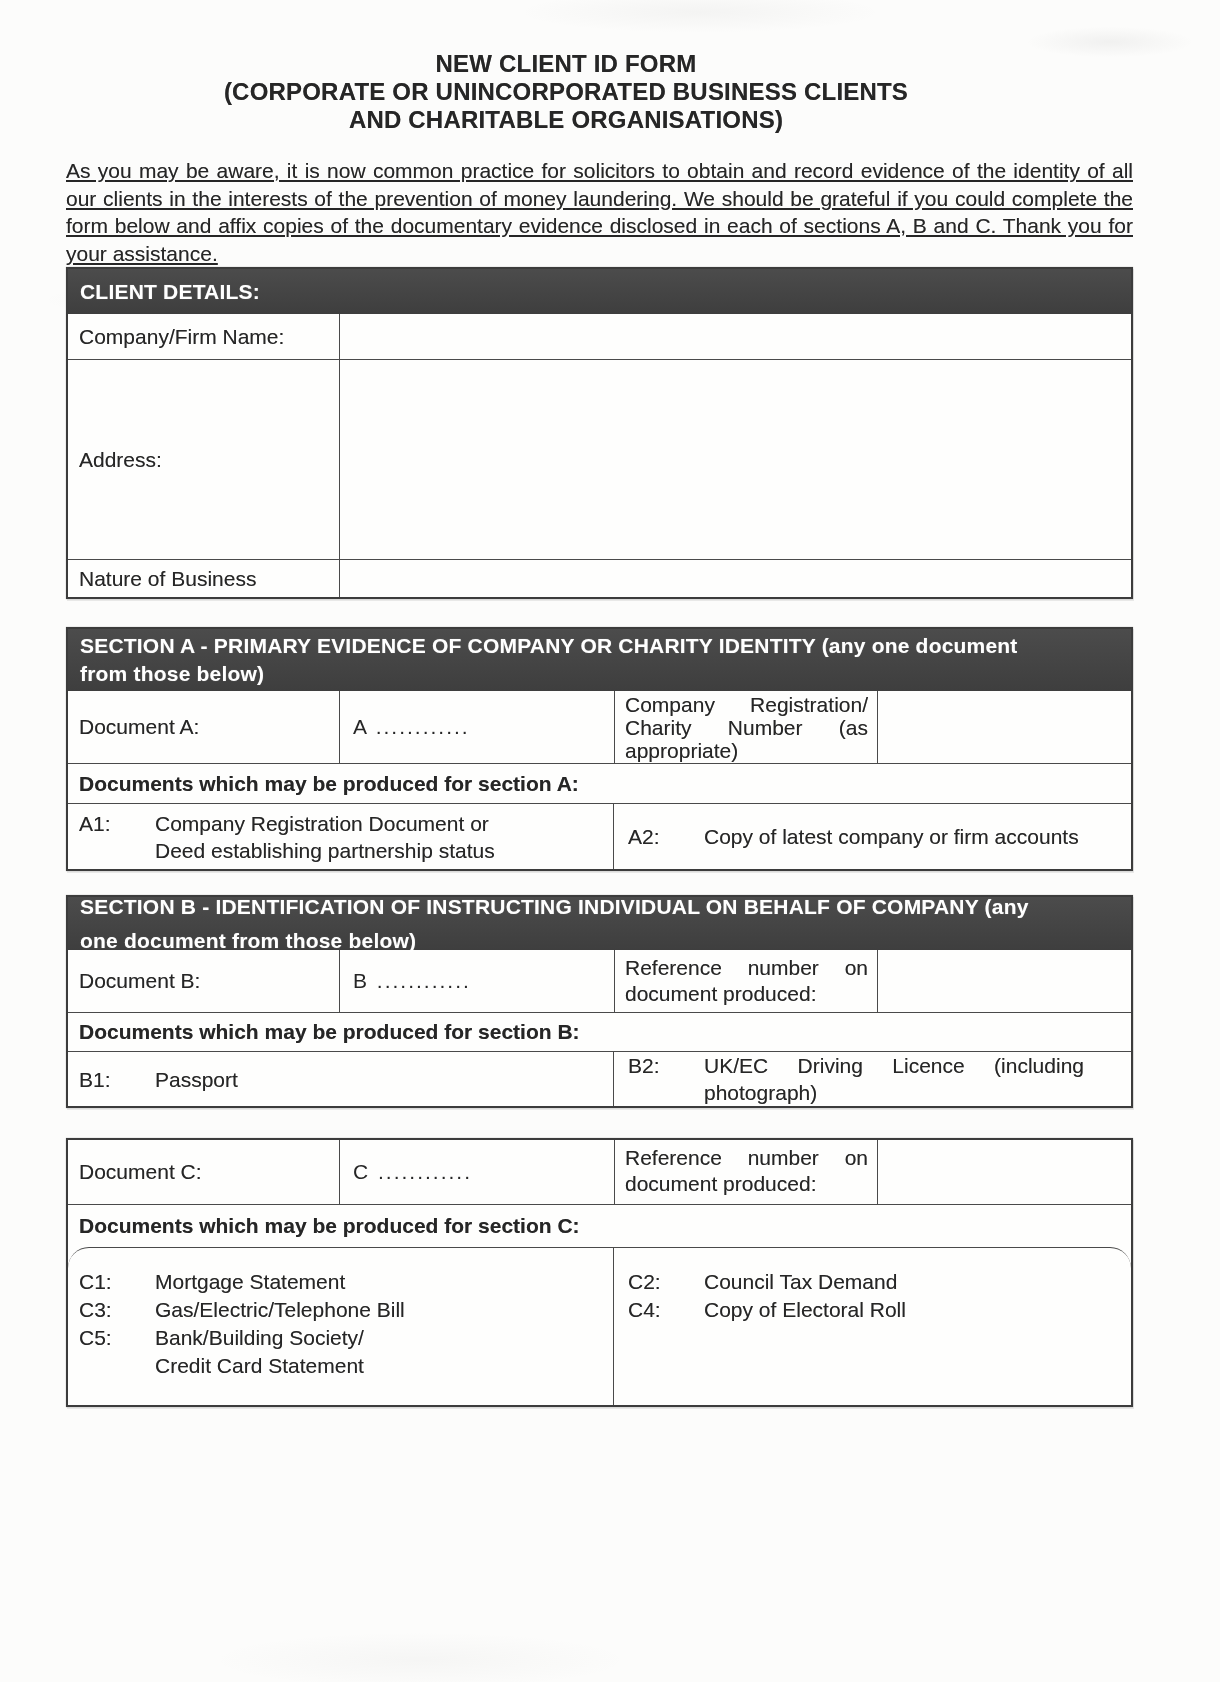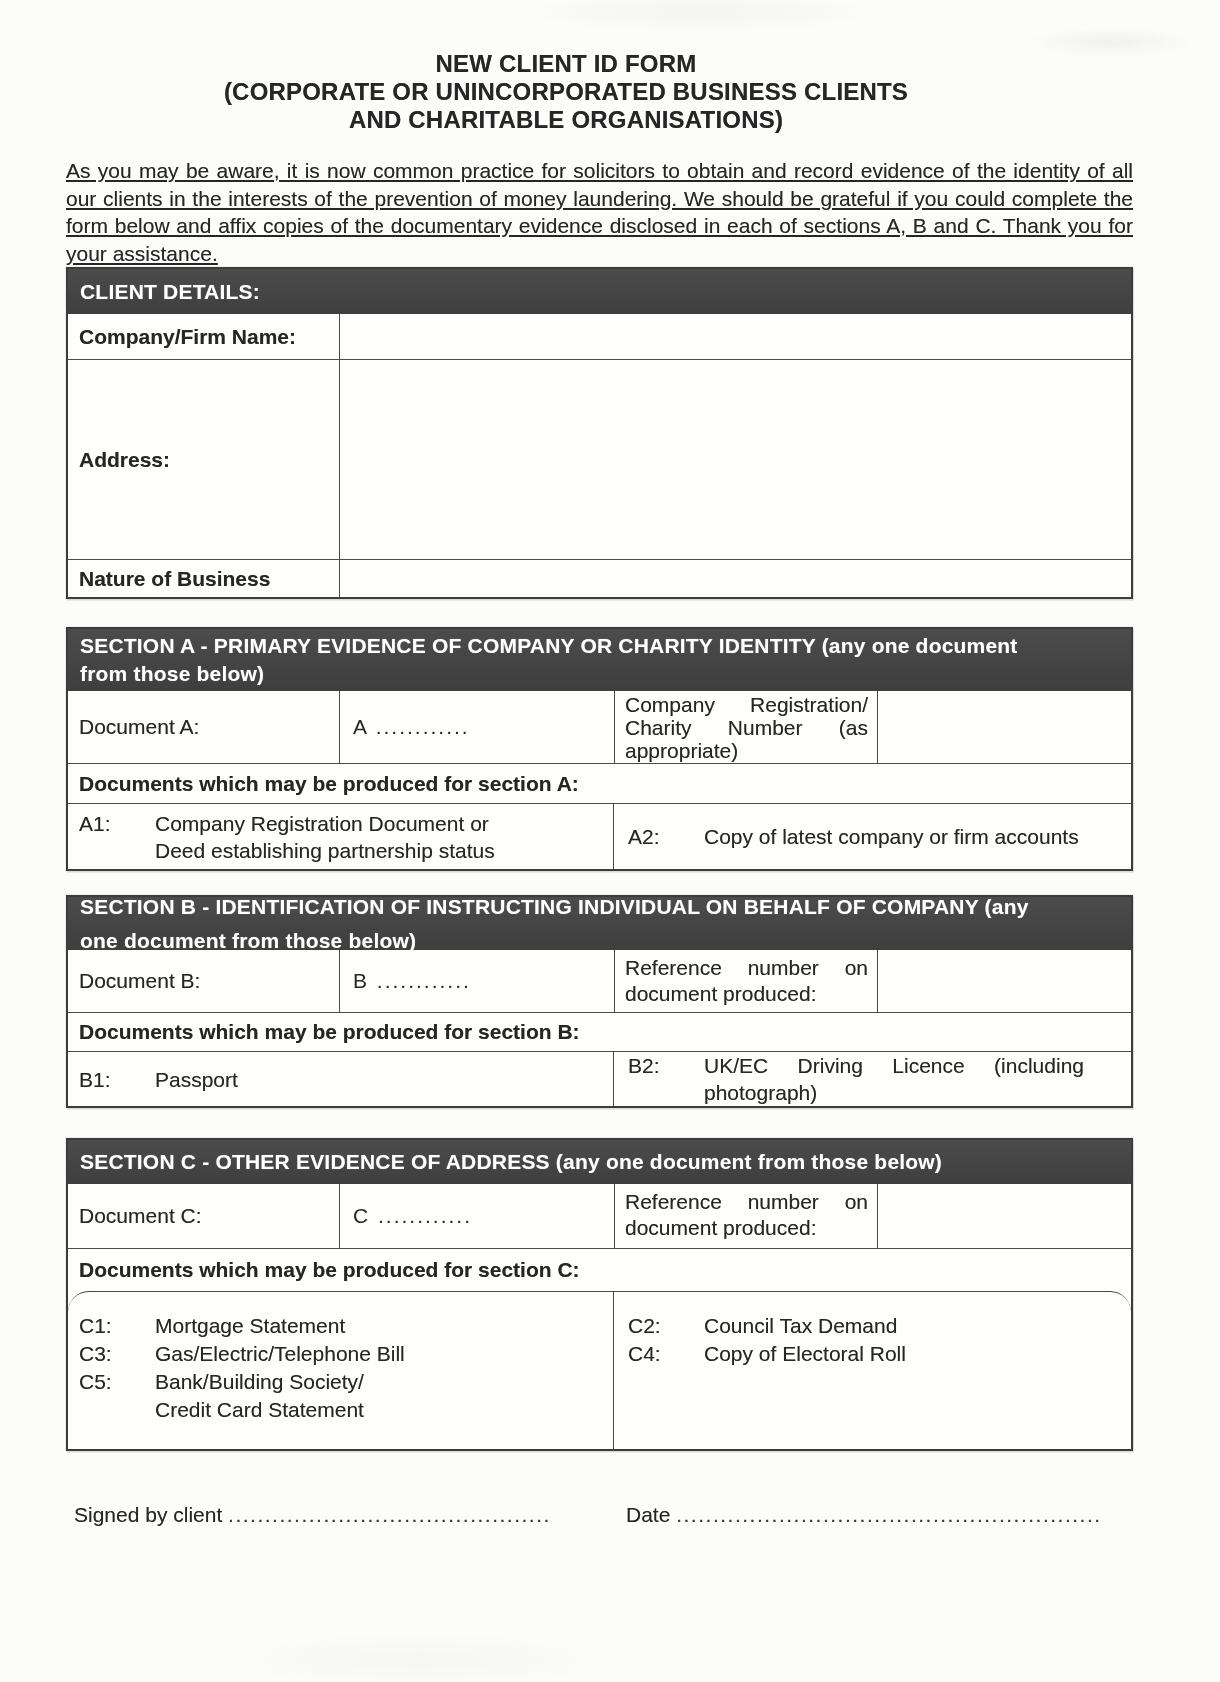--- a/index.html
+++ b/index.html
@@ -43,21 +43,20 @@
     text-shadow:0 0 1px rgba(255,255,255,0.35);
   }
   .row{display:flex;border-top:1.5px solid #4a4a4a;box-sizing:border-box;}
   .row.first{border-top:none;}
   .lbl{
     box-sizing:border-box;width:272px;flex-shrink:0;
     border-right:1.5px solid #4a4a4a;
     display:flex;align-items:center;
     padding-left:11px;font-size:21px;
     text-shadow:0 0 0.4px rgba(0,0,0,0.35);
-    font-weight:bold;
   }
   .val{flex:1;}
   
   .r-company{height:45px;}
   .r-address{height:200px;}
   .r-postcode{height:45px;}
   .r-nature{height:38px;}
   .client .bar{height:45px;}
   
   .sec{margin-top:24px;}
@@ -190,23 +189,20 @@
       <div class="half half-r">
         <div class="doc-item">
           <span class="icode">B2:</span>
           <span class="itext w-b2">UK/EC Driving Licence (including photograph)</span>
         </div>
       </div>
     </div>
   </div>
 
   <div class="tbl sec sec-c">
-    <div class="bar">
-      <span>SECTION C - OTHER EVIDENCE OF ADDRESS (any one document from those below)</span>
-    </div>
     <div class="docrow">
       <div class="cell c1">Document C:</div>
       <div class="cell c2">
           <span>C ............</span>
         </div>
       <div class="cell c3">Reference number on document produced:</div>
       <div class="cell c4"></div>
     </div>
     <div class="produced">Documents which may be produced for section C:</div>
     <div class="items">
@@ -230,24 +226,14 @@
           <span class="itext">Council Tax Demand</span>
         </div>
         <div class="doc-item">
           <span class="icode">C4:</span>
           <span class="itext">Copy of Electoral Roll</span>
         </div>
       </div>
     </div>
   </div>
 
-  <div class="footer">
-    <div class="sig">
-      <span>Signed by client</span>
-      <span class="leader">............................................</span>
-    </div>
-    <div class="datef">
-      <span>Date</span>
-      <span class="leader">..........................................................</span>
-    </div>
-  </div>
 
 </div>
 
 </body></html>

